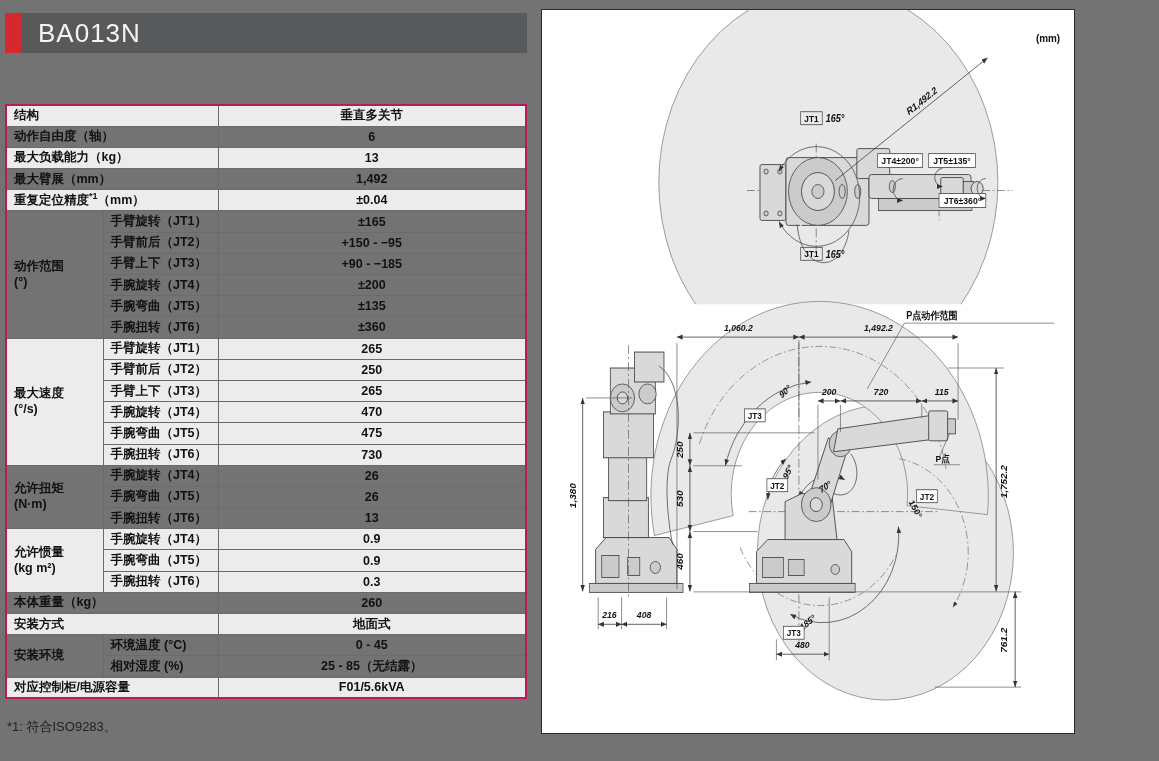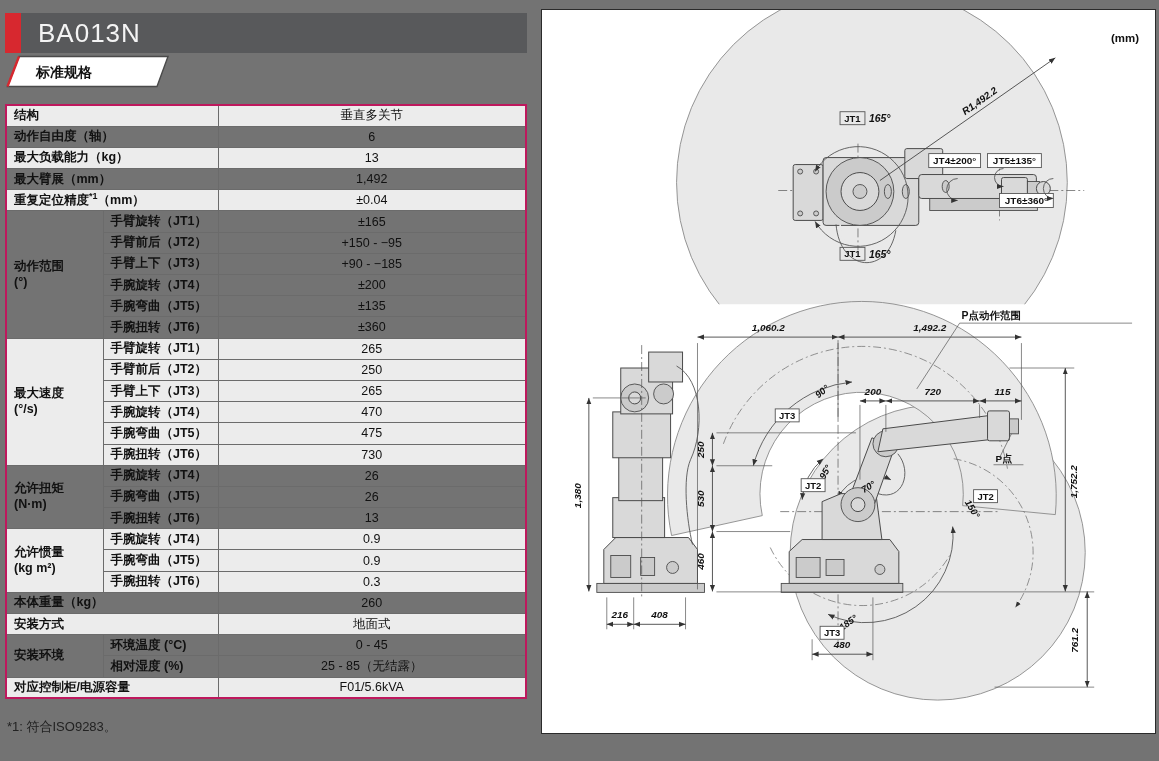--- a/index.html
+++ b/index.html
@@ -11,28 +11,28 @@
             font-size:26px;font-weight:500;line-height:40px;padding-left:17px;letter-spacing:1px;box-sizing:border-box;}
 
   
   .tabwrap{position:absolute;left:5px;top:55px;}
 
   
   table.spec{position:absolute;left:5px;top:104px;width:522px;border-collapse:collapse;table-layout:fixed;
              border:2px solid #be185d;font-size:12.5px;color:#111;}
   table.spec td{border:1px solid #6b6b6b;height:21.2px;padding:0 0 0 7px;font-weight:700;box-sizing:border-box;
                 overflow:hidden;white-space:nowrap;}
-  table.spec td.val{text-align:center;padding:0 13px;font-weight:400;}
+  table.spec td.val{text-align:center;padding:0 13px;font-weight:700;}
   table.spec tr.sh td{background:#ececec;}
   table.spec td.grp .g1,table.spec td.grp .g2{display:block;line-height:1.25;}
   sup.fn{font-size:9px;font-weight:700;}
   .footnote{position:absolute;left:7px;top:718px;font-size:13px;color:#222;font-weight:500;}
 
   
-  .panel{position:absolute;left:541px;top:9px;width:615px;height:725px;border:1.6px solid #2b2b2b;background:#fff;box-sizing:border-box;}
+  .panel{position:absolute;left:541px;top:9px;width:534px;height:725px;border:1.6px solid #2b2b2b;background:#fff;box-sizing:border-box;}
   .panel svg{display:block;width:100%;height:100%;}
 
   
   .env{fill:#e9e9e9;stroke:#8a8a8a;stroke-width:0.9;}
   .fg{fill:#d9d9d9;stroke:#4a4a4a;stroke-width:1;}
   .fg2{fill:#cbcbcb;stroke:#4a4a4a;stroke-width:0.9;}
   .ext{stroke:#555;stroke-width:0.7;fill:none;}
   .dim{stroke:#444;stroke-width:0.9;fill:none;}
   .cl{stroke:#555;stroke-width:0.7;fill:none;stroke-dasharray:9 3 2 3;}
   .da{stroke:#777;stroke-width:0.8;fill:none;stroke-dasharray:8 3 2 3;}
@@ -48,27 +48,20 @@
   .mm-t{font-size:11.5px;font-weight:700;}
 </style>
 </head>
 <body>
 
 <div id="page">
 
   <div class="red-stripe"></div>
   <div class="titlebar">BA013N</div>
 
-  <div class="tabwrap">
-    <svg width="170" height="34" viewBox="0 0 170 34">
-      <polygon points="14,1.5 163,1.5 152,31.5 2.5,31.5" fill="#fff" stroke="#4a4a4a" stroke-width="1.4"></polygon>
-      <line x1="14" y1="1.5" x2="2.5" y2="31.5" stroke="#d7282f" stroke-width="2.4"></line>
-      <text x="31" y="22" font-size="14" font-weight="800">标准规格</text>
-    </svg>
-  </div>
 
   <table class="spec">
     <colgroup>
         <col style="width:97px">
         <col style="width:115px">
         <col style="width:308px">
       </colgroup>
     <tbody>
       <tr class="sh">
         <td colspan="2">结构</td>

